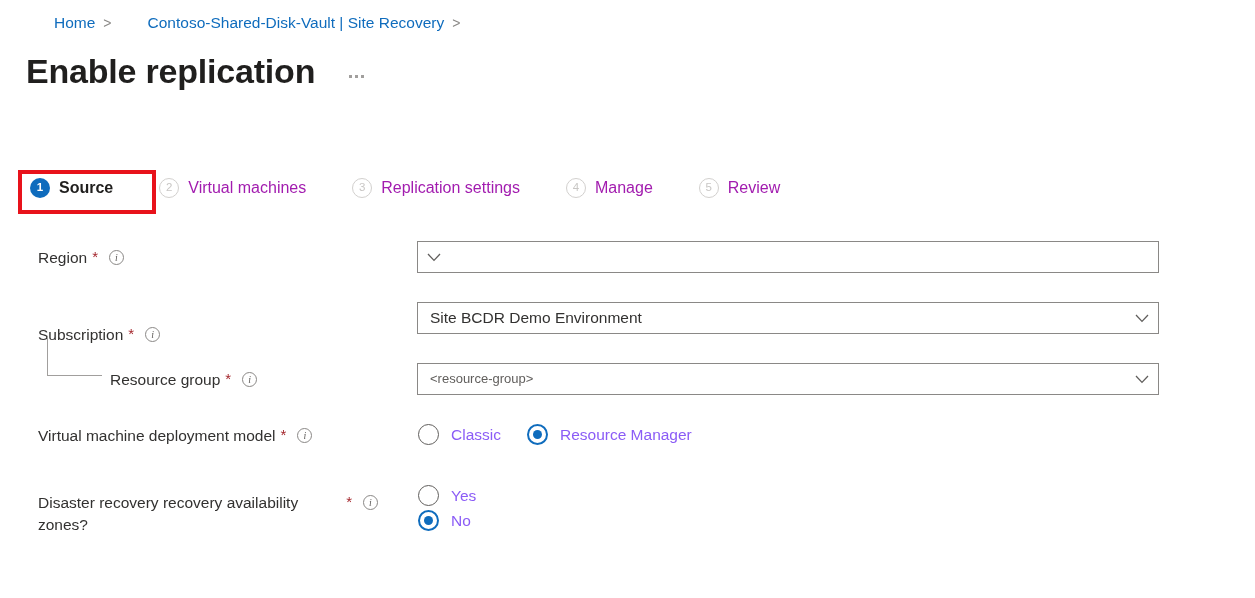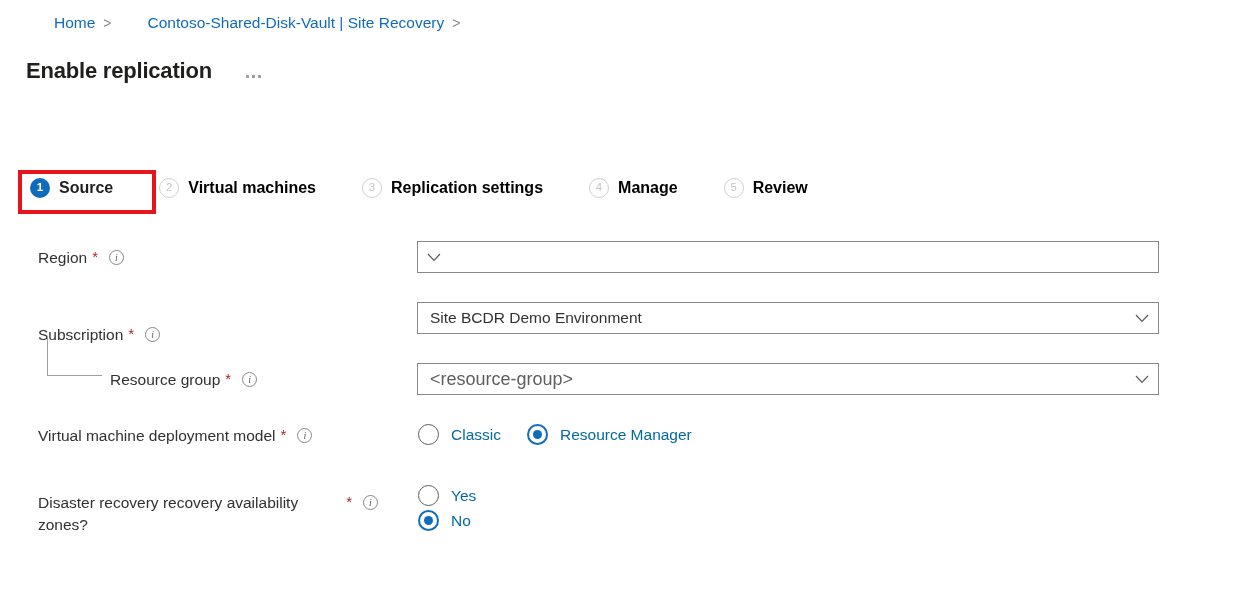--- a/index.html
+++ b/index.html
@@ -42,21 +42,21 @@
 
   
   .page-title-row {
     position: absolute;
     left: 26px;
     top: 52px;
     display: flex;
     align-items: center;
   }
   .page-title {
-    font-size: 22px;
+    font-size: 34px;
     font-weight: 600;
     color: #201f1e;
     line-height: 38px;
     letter-spacing: -0.2px;
   }
   .ellipsis-btn {
     margin-left: 30px;
     display: flex;
     align-items: center;
     gap: 3px;
@@ -113,22 +113,22 @@
   }
   .step-label {
     font-size: 16px;
     line-height: 20px;
   }
   .step.active .step-label {
     color: #201f1e;
     font-weight: 700;
   }
   .step.inactive .step-label {
-    color: #000000;
-    font-weight: 700;
+    color: #a21caf;
+    font-weight: 400;
   }
 
   
   .annot-box {
     position: absolute;
     left: 18px;
     top: 170px;
     width: 138px;
     height: 44px;
     border: 4px solid #e8121b;
@@ -204,21 +204,21 @@
     padding-left: 12px;
     font-size: 15.5px;
     line-height: 20px;
     color: #323130;
     white-space: nowrap;
     overflow: hidden;
     text-overflow: ellipsis;
   }
   .dropdown-value.placeholder {
     color: #605e5c;
-    font-size: 18px;
+    font-size: 13px;
   }
   .chev {
     width: 32px;
     flex: none;
     display: flex;
     align-items: center;
     justify-content: center;
   }
   .chev svg { display: block; }
 
@@ -263,21 +263,21 @@
     width: 9px;
     height: 9px;
     border-radius: 50%;
     background: #0f6cbd;
     display: none;
   }
   .radio-item.checked .radio-dot { display: block; }
   .radio-label {
     font-size: 15.5px;
     line-height: 20px;
-    color: #0369a1;
+    color: #8b5cf6;
     margin-left: 12px;
     white-space: nowrap;
   }
 </style>
 </head>
 <body>
 
 <div class="breadcrumb">
   <a class="crumb-link">Home</a>
   <span class="crumb-sep">&gt;</span>

